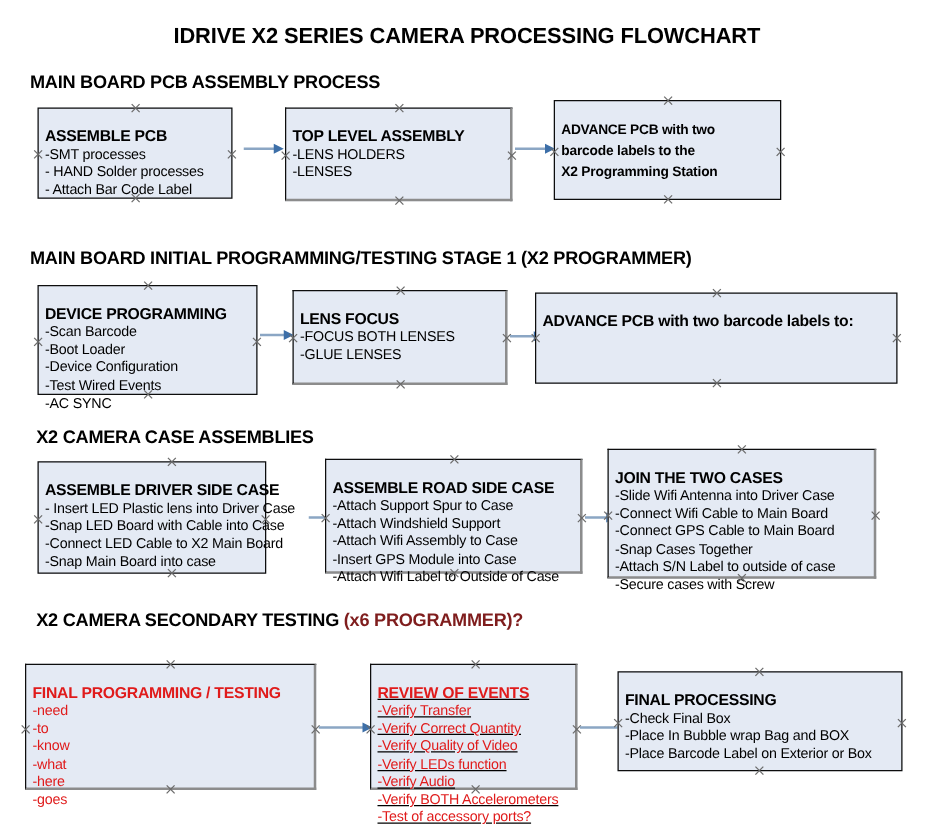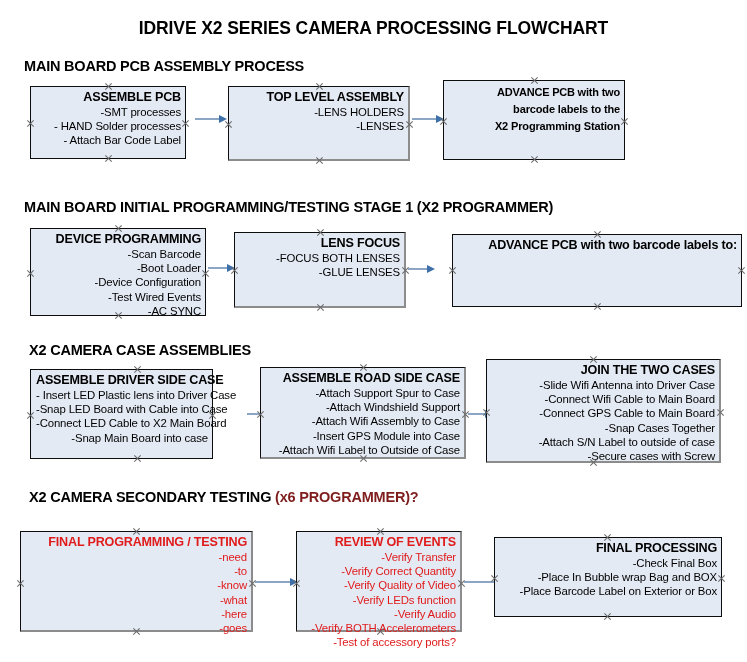--- a/index.html
+++ b/index.html
@@ -47,23 +47,22 @@
   .section-heading .accent {
     color: #7f1d1d;
   }
 
   
   .pbox {
     position: absolute;
     box-sizing: border-box;
     background: #e4eaf4;
     border: 1.2px solid #0d0d0d;
-    padding: 3px 4px 0 5px;
+    padding: 15px 4px 0 5px;
     overflow: visible;
-    text-align: right;
   }
   .pbox.shadowed {
     border-right: 2.5px solid #8c8c8c;
     border-bottom: 2.5px solid #8c8c8c;
   }
   .pbox .btitle {
     font-size: 12.6px;
     font-weight: bold;
     color: #000000;
     line-height: 15px;
@@ -214,21 +213,21 @@
     <span class="handle" style="left:81px; bottom:-6px;"></span>
     <span class="handle" style="left:-5px; top:33px;"></span>
     <span class="handle" style="right:-6px; top:33px;"></span>
   </div>
 
   <div class="arrow" style="left:408px; top:264px; width:27px;">
     <span class="shaft"></span>
     <span class="head"></span>
   </div>
 
-  <div class="pbox" style="left:452px; top:234px; width:290px; height:73px;">
+  <div class="pbox" style="left:428px; top:234px; width:290px; height:73px;">
     <div class="btitle">ADVANCE PCB with two barcode labels to:</div>
     <span class="handle" style="left:140px; top:-5px;"></span>
     <span class="handle" style="left:140px; bottom:-5px;"></span>
     <span class="handle" style="left:-5px; top:31px;"></span>
     <span class="handle" style="right:-5px; top:31px;"></span>
   </div>
 
   <div class="section-heading" style="left:29px; top:342px;">
     <span>X2 CAMERA CASE ASSEMBLIES</span>
   </div>
@@ -261,21 +260,21 @@
     <span class="handle" style="left:98px; bottom:-6px;"></span>
     <span class="handle" style="left:-5px; top:42px;"></span>
     <span class="handle" style="right:-6px; top:42px;"></span>
   </div>
 
   <div class="arrow" style="left:468px; top:409px; width:25px;">
     <span class="shaft"></span>
     <span class="head"></span>
   </div>
 
-  <div class="pbox shadowed" style="left:486px; top:359px; width:235px; height:104px;">
+  <div class="pbox shadowed" style="left:486px; top:359px; width:215px; height:104px;">
     <div class="btitle">JOIN THE TWO CASES</div>
     <div class="bline">-Slide Wifi Antenna into Driver Case</div>
     <div class="bline">-Connect Wifi Cable to Main Board</div>
     <div class="bline">-Connect GPS Cable to Main Board</div>
     <div class="bline">-Snap Cases Together</div>
     <div class="bline">-Attach S/N Label to outside of case</div>
     <div class="bline">-Secure cases with Screw</div>
     <span class="handle" style="left:102px; top:-5px;"></span>
     <span class="handle" style="left:102px; bottom:-6px;"></span>
     <span class="handle" style="left:-5px; top:48px;"></span>
@@ -298,21 +297,21 @@
     <span class="handle" style="left:111px; bottom:-6px;"></span>
     <span class="handle" style="left:-5px; top:47px;"></span>
     <span class="handle" style="right:-6px; top:47px;"></span>
   </div>
 
   <div class="arrow" style="left:255px; top:577px; width:43px;">
     <span class="shaft"></span>
     <span class="head"></span>
   </div>
 
-  <div class="pbox red shadowed" style="left:296px; top:531px; width:166px; height:101px;">
+  <div class="pbox red shadowed" style="left:296px; top:531px; width:166px; height:101px;text-decoration:underline;">
     <div class="btitle">REVIEW OF EVENTS</div>
     <div class="bline">-Verify Transfer</div>
     <div class="bline">-Verify Correct Quantity</div>
     <div class="bline">-Verify Quality of Video</div>
     <div class="bline">-Verify LEDs function</div>
     <div class="bline">-Verify Audio</div>
     <div class="bline">-Verify BOTH Accelerometers</div>
     <div class="bline">-Test of accessory ports?</div>
     <span class="handle" style="left:79px; top:-5px;"></span>
     <span class="handle" style="left:79px; bottom:-6px;"></span>

